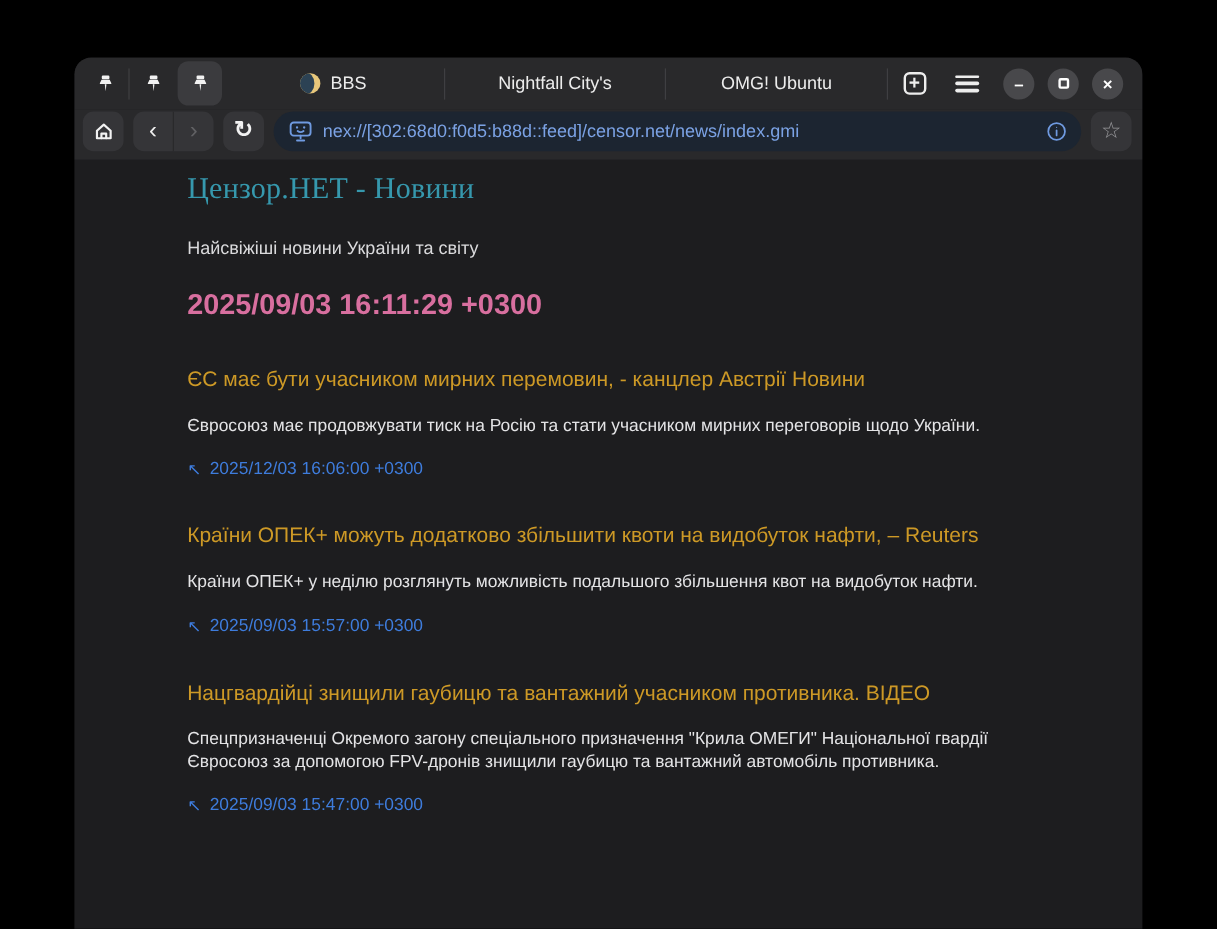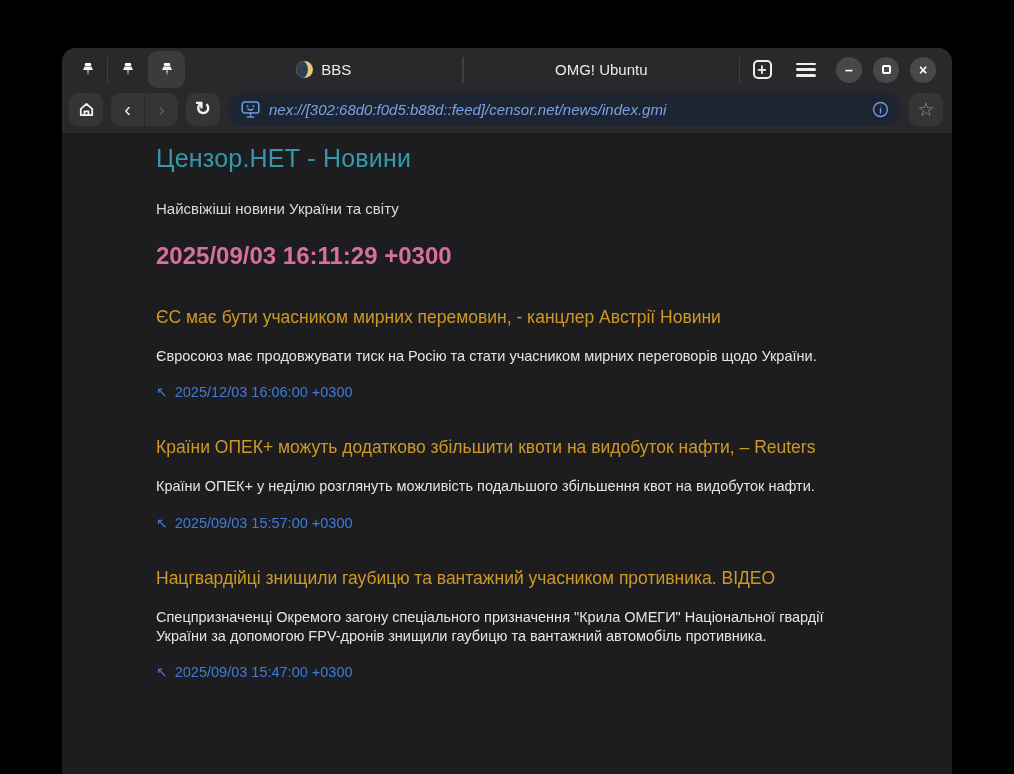--- a/index.html
+++ b/index.html
@@ -41,27 +41,27 @@
   .sqbtn { width:34px; height:33px; border-radius:9px; background:#353538;
            display:flex; align-items:center; justify-content:center; flex:none; }
   .navgroup { display:flex; height:33px; border-radius:9px; background:#353538;
               overflow:hidden; flex:none; }
   .navgroup .half { width:33px; display:flex; align-items:center; justify-content:center;
                     font-size:20px; color:#f0f0f0; }
   .navgroup .sep { width:1px; background:#29292b; }
   .half.disabled { color:#616164; }
   .reload-glyph { color:#f2f2f2; font-size:19px; font-weight:bold; transform:translateY(-1px); }
   .urlpill { flex:1; height:33px; background:#1c2531; border-radius:17px;
-             display:flex; align-items:center; padding:0 12px; gap:8px;font-style:italic; }
+             display:flex; align-items:center; padding:0 12px; gap:8px; }
   .urltext { flex:1; color:#7ba2e4; font-size:15px; white-space:nowrap; overflow:hidden; }
   .star { color:#98989b; font-size:19px; line-height:1; }
 
   
   .content { padding:11px 40px 0 94px; }
-  .page-title { color:#3698ad; font-size:25px; font-weight:500; letter-spacing:.2px; }
+  .page-title { color:#3698ad; font-size:25px; font-weight:500; letter-spacing:.2px;font-family:Liberation Serif, serif; }
   .subtitle { color:#dadadc; font-size:15px; margin-top:27px; }
   .feed-time { color:#d86f9f; font-size:24px; font-weight:700; margin-top:25px; }
   .art-h { color:#cd9926; font-size:17.5px; font-weight:500; margin-top:37px; }
   .art-p { color:#e4e4e6; font-size:14.5px; line-height:1.33; margin-top:19px; max-width:668px; }
   .art-link { display:flex; align-items:center; gap:7px; margin-top:18px;
               color:#3e7cdc; font-size:14.5px; text-decoration:none; }
   .arrow { font-size:14px; }
 
   svg { display:block; }
 </style>
@@ -101,20 +101,23 @@
             </svg>
           </span>
         </div>
       </div>
 
       <div class="tab">
         <span class="moon"></span>
         <span>BBS</span>
       </div>
       <span class="vdiv"></span>
+      <div class="tab">
+        <span>Nightfall City's</span>
+      </div>
       <span class="vdiv"></span>
       <div class="tab">
         <span>OMG! Ubuntu</span>
       </div>
       <span class="vdiv"></span>
 
       <div class="ctrlbtn">
         <span class="newtab-glyph">+</span>
       </div>
       <div class="ctrlbtn">
@@ -201,21 +204,21 @@
         <h3 class="art-h">Країни ОПЕК+ можуть додатково збільшити квоти на видобуток нафти, – Reuters</h3>
         <p class="art-p">Країни ОПЕК+ у неділю розглянуть можливість подальшого збільшення квот на видобуток нафти.</p>
         <a class="art-link" href="#">
           <span class="arrow">↖</span>
           <span>2025/09/03 15:57:00 +0300</span>
         </a>
       </div>
 
       <div>
         <h3 class="art-h">Нацгвардійці знищили гаубицю та вантажний учасником противника. ВІДЕО</h3>
-        <p class="art-p">Спецпризначенці Окремого загону спеціального призначення "Крила ОМЕГИ" Національної гвардії України за допомогою FPV-дронів знищили гаубицю та вантажний автомобіль противника.</p>
+        <p class="art-p">Спецпризначенці Окремого загону спеціального призначення "Крила ОМЕГИ" Національної гвардії Євросоюз за допомогою FPV-дронів знищили гаубицю та вантажний автомобіль противника.</p>
         <a class="art-link" href="#">
           <span class="arrow">↖</span>
           <span>2025/09/03 15:47:00 +0300</span>
         </a>
       </div>
     </div>
 
   </div>
 </div>
 

